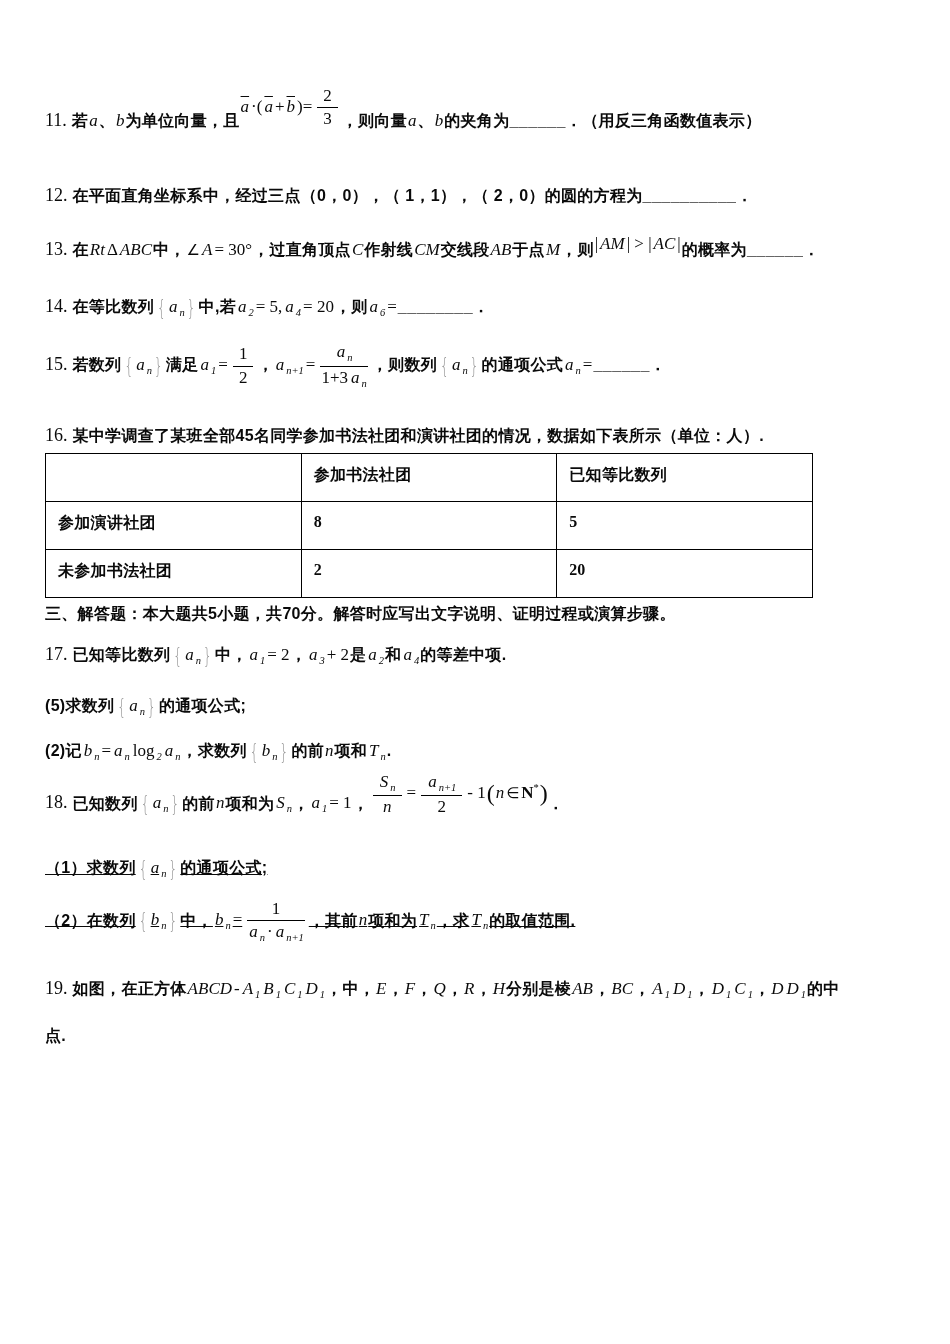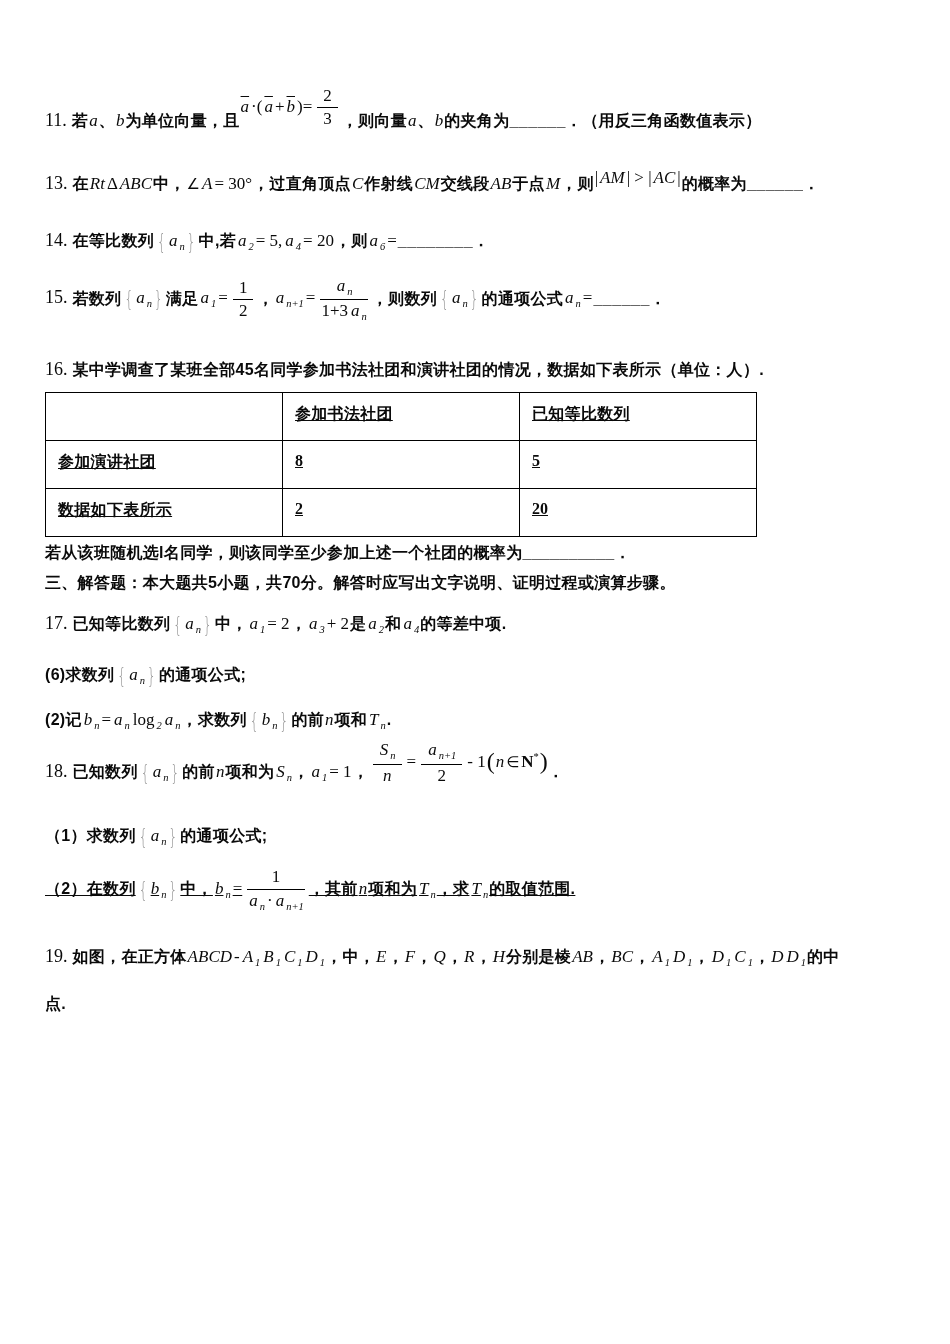--- a/index.html
+++ b/index.html
@@ -38,66 +38,66 @@
   .b-q13 { margin-top:24px; }
   .b-q14 { margin-top:26px; }
   .b-q15 { margin-top:20px; }
   .b-q16 { margin-top:30px; }
   .b-note{ margin-top:2px; }
   .b-sec { margin-top:2px; }
   .b-q17 { margin-top:12px; }
   .b-q17p1 { margin-top:22px; }
   .b-q17p2 { margin-top:16px; }
   .b-q18 { margin-top:16px; }
-  .b-q18p1 { margin-top:26px; }
+  .b-q18p1 { margin-top:26px;text-decoration:underline; }
   .b-q18p2 { margin-top:16px;text-decoration:underline; }
   .b-q19 { margin-top:28px; }
   .b-q19end { margin-top:18px; }
 
   
-  table.survey { border-collapse:collapse; width:712px; margin-top:8px; table-layout:fixed;text-decoration:underline; }
+  table.survey { border-collapse:collapse; width:768px; margin-top:2px; table-layout:fixed; }
   table.survey td { border:1.6px solid #000; box-sizing:border-box; height:48px; vertical-align:top; padding:11px 12px; font-size:16px; }
   td.hd  { font-family:"Liberation Sans", sans-serif; font-weight:600; letter-spacing:.3px; }
   td.val { font-family:"Liberation Serif", serif; font-weight:700; }
 </style>
 </head>
 <body>
 
 <div class="page">
   <div class="line b-q11"><span class="qnum">11.</span><span class="txt">若</span><span class="mi">a</span><span class="txt">、</span><span class="mi">b</span><span class="txt">为单位向量，且</span><span class="lift" style="top: -14px;"><span class="mi vec">a</span><span class="mr">·(</span><span class="mi vec">a</span><span class="mr">+</span><span class="mi vec">b</span><span class="mr">)=</span><span class="frac"><span class="num"><span class="mr">2</span></span><span class="den"><span class="mr">3</span></span></span></span><span class="txt">，则向量</span><span class="mi">a</span><span class="txt">、</span><span class="mi">b</span><span class="txt">的夹角为</span><span class="blank">______</span><span class="txt">．（用反三角函数值表示）</span></div>
+  <div class="line b-q12"><span class="qnum">12.</span><span class="txt">在平面直角坐标系中，经过三点（0，0），（ 1，1），（ 2，0）的圆的方程为</span><span class="blank">__________</span><span class="txt">．</span></div>
   <div class="line b-q13"><span class="qnum">13.</span><span class="txt">在</span><span class="mi">Rt</span><span class="mr">Δ</span><span class="mi">ABC</span><span class="txt">中，</span><span class="sym">∠</span><span class="mi">A</span><span class="mr">= 30°</span><span class="txt">，过直角顶点</span><span class="mi">C</span><span class="txt">作射线</span><span class="mi">CM</span><span class="txt">交线段</span><span class="mi">AB</span><span class="txt">于点</span><span class="mi">M</span><span class="txt">，则</span><span class="lift" style="top: -6px;"><span class="mr">|</span><span class="mi">AM</span><span class="mr">| &gt; |</span><span class="mi">AC</span><span class="mr">|</span></span><span class="txt">的概率为</span><span class="blank">______</span><span class="txt">．</span></div>
   <div class="line b-q14"><span class="qnum">14.</span><span class="txt">在等比数列</span><span class="seq"><span class="brc">{</span><span class="seqin"><span class="ms"><span class="mi">a</span><span class="sb">n</span></span></span><span class="brc">}</span></span><span class="txt">中,若</span><span class="ms"><span class="mi">a</span><span class="sb">2</span></span><span class="mr">= 5,</span><span class="ms"><span class="mi">a</span><span class="sb">4</span></span><span class="mr">= 20</span><span class="txt">，则</span><span class="ms"><span class="mi">a</span><span class="sb">6</span></span><span class="mr">=</span><span class="blank">________</span><span class="txt">．</span></div>
   <div class="line b-q15"><span class="qnum">15.</span><span class="txt">若数列</span><span class="seq"><span class="brc">{</span><span class="seqin"><span class="ms"><span class="mi">a</span><span class="sb">n</span></span></span><span class="brc">}</span></span><span class="txt">满足</span><span class="ms"><span class="mi">a</span><span class="sb">1</span></span><span class="mr">=</span><span class="frac"><span class="num"><span class="mr">1</span></span><span class="den"><span class="mr">2</span></span></span><span class="txt">，</span><span class="ms"><span class="mi">a</span><span class="sb">n+1</span></span><span class="mr">=</span><span class="frac"><span class="num"><span class="ms"><span class="mi">a</span><span class="sb">n</span></span></span><span class="den"><span class="mr">1+3</span><span class="ms"><span class="mi">a</span><span class="sb">n</span></span></span></span><span class="txt">，则数列</span><span class="seq"><span class="brc">{</span><span class="seqin"><span class="ms"><span class="mi">a</span><span class="sb">n</span></span></span><span class="brc">}</span></span><span class="txt">的通项公式</span><span class="ms"><span class="mi">a</span><span class="sb">n</span></span><span class="mr">=</span><span class="blank">______</span><span class="txt">．</span></div>
   <div class="line b-q16"><span class="qnum">16.</span><span class="txt">某中学调查了某班全部45名同学参加书法社团和演讲社团的情况，数据如下表所示（单位：人）.</span></div>
 
   <table class="survey">
     <tbody>
         <tr>
       <td class="hd"></td>
       <td class="hd">参加书法社团</td>
       <td class="hd">已知等比数列</td>
     </tr>
     <tr>
       <td class="hd">参加演讲社团</td>
       <td class="val">8</td>
       <td class="val">5</td>
     </tr>
     <tr>
-      <td class="hd">数据如下表所示</td>
+      <td class="hd">未参加书法社团</td>
       <td class="val">2</td>
       <td class="val">20</td>
     </tr>
   </tbody>
     </table>
 
-  <div class="line b-note txt">若从该班随机选l名同学，则该同学至少参加上述一个社团的概率为__________．</div>
   <div class="line b-sec txt">三、解答题：本大题共5小题，共70分。解答时应写出文字说明、证明过程或演算步骤。</div>
 
   <div class="line b-q17"><span class="qnum">17.</span><span class="txt">已知等比数列</span><span class="seq"><span class="brc">{</span><span class="seqin"><span class="ms"><span class="mi">a</span><span class="sb">n</span></span></span><span class="brc">}</span></span><span class="txt">中，</span><span class="ms"><span class="mi">a</span><span class="sb">1</span></span><span class="mr">= 2</span><span class="txt">，</span><span class="ms"><span class="mi">a</span><span class="sb">3</span></span><span class="mr">+ 2</span><span class="txt">是</span><span class="ms"><span class="mi">a</span><span class="sb">2</span></span><span class="txt">和</span><span class="ms"><span class="mi">a</span><span class="sb">4</span></span><span class="txt">的等差中项.</span></div>
-  <div class="line b-q17p1"><span class="txt">(6)求数列</span><span class="seq"><span class="brc">{</span><span class="seqin"><span class="ms"><span class="mi">a</span><span class="sb">n</span></span></span><span class="brc">}</span></span><span class="txt">的通项公式;</span></div>
+  <div class="line b-q17p1"><span class="txt">(5)求数列</span><span class="seq"><span class="brc">{</span><span class="seqin"><span class="ms"><span class="mi">a</span><span class="sb">n</span></span></span><span class="brc">}</span></span><span class="txt">的通项公式;</span></div>
   <div class="line b-q17p2"><span class="txt">(2)记</span><span class="ms"><span class="mi">b</span><span class="sb">n</span></span><span class="mr">=</span><span class="ms"><span class="mi">a</span><span class="sb">n</span></span><span class="ms"><span class="mr">log</span><span class="sb">2</span></span><span class="ms"><span class="mi">a</span><span class="sb">n</span></span><span class="txt">，求数列</span><span class="seq"><span class="brc">{</span><span class="seqin"><span class="ms"><span class="mi">b</span><span class="sb">n</span></span></span><span class="brc">}</span></span><span class="txt">的前</span><span class="mi">n</span><span class="txt">项和</span><span class="ms"><span class="mi">T</span><span class="sb">n</span></span><span class="txt">.</span></div>
 
   <div class="line b-q18"><span class="qnum">18.</span><span class="txt">已知数列</span><span class="seq"><span class="brc">{</span><span class="seqin"><span class="ms"><span class="mi">a</span><span class="sb">n</span></span></span><span class="brc">}</span></span><span class="txt">的前</span><span class="mi">n</span><span class="txt">项和为</span><span class="ms"><span class="mi">S</span><span class="sb">n</span></span><span class="txt">，</span><span class="ms"><span class="mi">a</span><span class="sb">1</span></span><span class="mr">= 1</span><span class="txt">，</span><span class="lift" style="top: -10px;"><span class="frac"><span class="num"><span class="ms"><span class="mi">S</span><span class="sb">n</span></span></span><span class="den"><span class="mi">n</span></span></span><span class="mr">=</span><span class="frac"><span class="num"><span class="ms"><span class="mi">a</span><span class="sb">n+1</span></span></span><span class="den"><span class="mr">2</span></span></span><span class="mr">- 1</span><span class="bigp">(</span><span class="mi">n</span><span class="sym">∈</span><span class="ms"><span class="mb">N</span><span class="sp2">*</span></span><span class="bigp">)</span></span><span class="txt">．</span></div>
   <div class="line b-q18p1"><span class="txt">（1）求数列</span><span class="seq"><span class="brc">{</span><span class="seqin"><span class="ms"><span class="mi">a</span><span class="sb">n</span></span></span><span class="brc">}</span></span><span class="txt">的通项公式;</span></div>
   <div class="line b-q18p2"><span class="txt">（2）在数列</span><span class="seq"><span class="brc">{</span><span class="seqin"><span class="ms"><span class="mi">b</span><span class="sb">n</span></span></span><span class="brc">}</span></span><span class="txt">中，</span><span class="ms"><span class="mi">b</span><span class="sb">n</span></span><span class="mr">=</span><span class="frac"><span class="num"><span class="mr">1</span></span><span class="den"><span class="ms"><span class="mi">a</span><span class="sb">n</span></span><span class="mr">·</span><span class="ms"><span class="mi">a</span><span class="sb">n+1</span></span></span></span><span class="txt">，其前</span><span class="mi">n</span><span class="txt">项和为</span><span class="ms"><span class="mi">T</span><span class="sb">n</span></span><span class="txt">，求</span><span class="ms"><span class="mi">T</span><span class="sb">n</span></span><span class="txt">的取值范围.</span></div>
 
   <div class="line b-q19"><span class="qnum">19.</span><span class="txt">如图，在正方体</span><span class="mi">ABCD</span><span class="mr">-</span><span class="ms"><span class="mi">A</span><span class="sb">1</span></span><span class="ms"><span class="mi">B</span><span class="sb">1</span></span><span class="ms"><span class="mi">C</span><span class="sb">1</span></span><span class="ms"><span class="mi">D</span><span class="sb">1</span></span><span class="txt">，中，</span><span class="mi">E</span><span class="txt">，</span><span class="mi">F</span><span class="txt">，</span><span class="mi">Q</span><span class="txt">，</span><span class="mi">R</span><span class="txt">，</span><span class="mi">H</span><span class="txt">分别是棱</span><span class="mi">AB</span><span class="txt">，</span><span class="mi">BC</span><span class="txt">，</span><span class="ms"><span class="mi">A</span><span class="sb">1</span></span><span class="ms"><span class="mi">D</span><span class="sb">1</span></span><span class="txt">，</span><span class="ms"><span class="mi">D</span><span class="sb">1</span></span><span class="ms"><span class="mi">C</span><span class="sb">1</span></span><span class="txt">，</span><span class="mi">D</span><span class="ms"><span class="mi">D</span><span class="sb">1</span></span><span class="txt">的中</span></div>
   <div class="line b-q19end txt">点.</div>
 </div>
 

